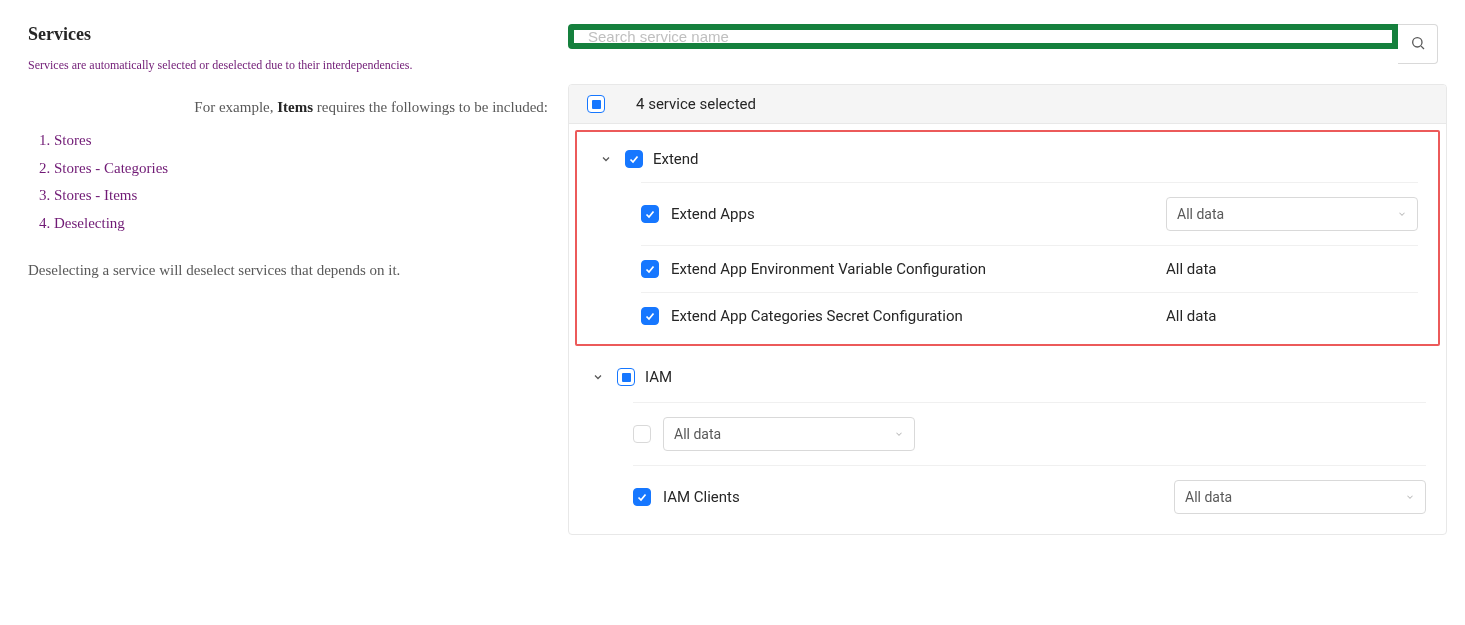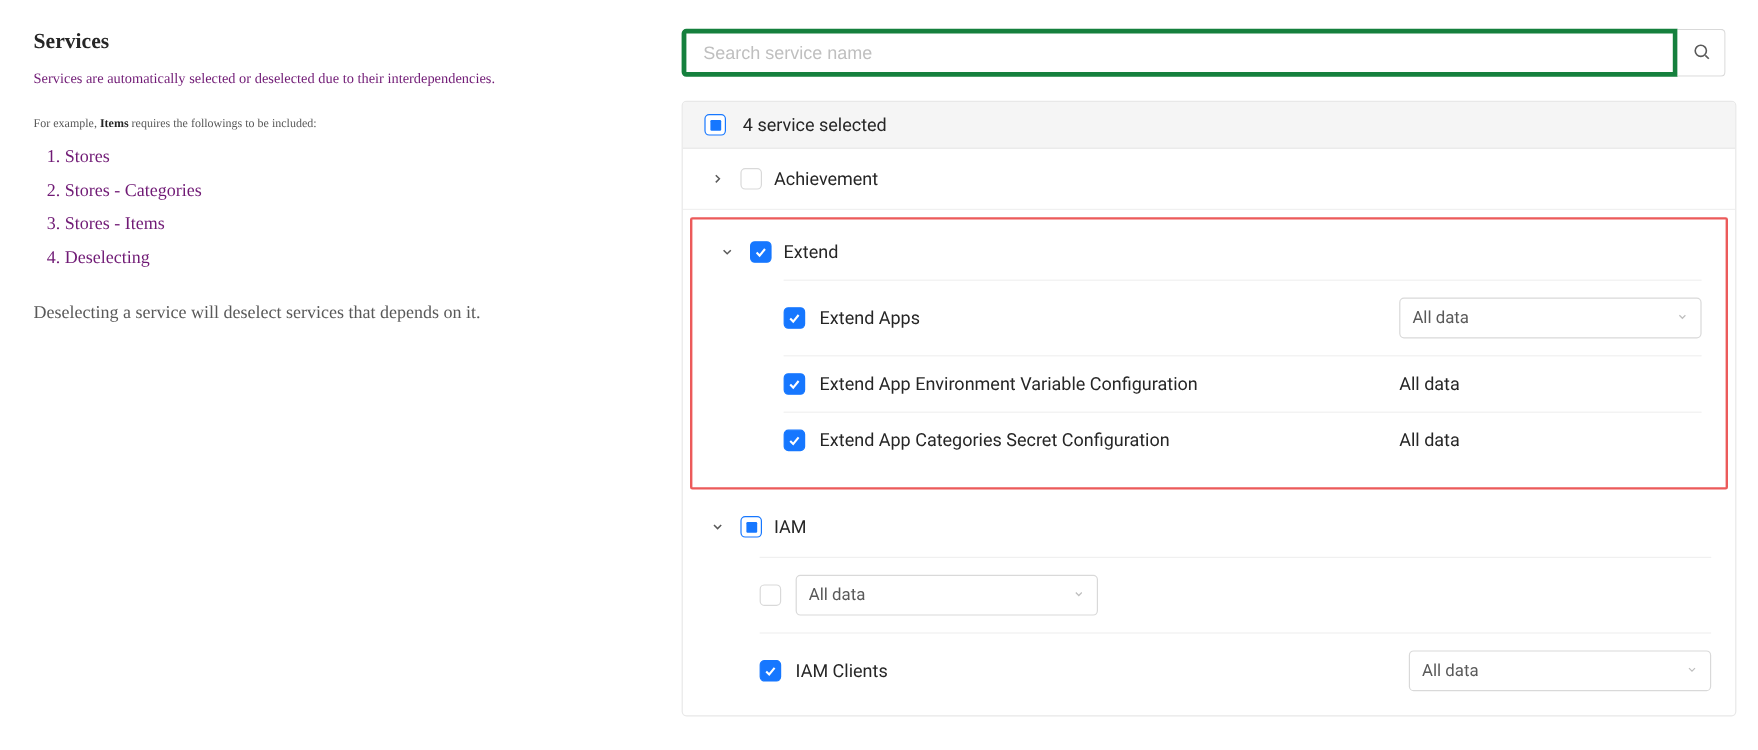--- a/index.html
+++ b/index.html
@@ -10,44 +10,44 @@
     color: #222;
     background: #fff;
     width: 1465px;
   }
   .container { display: flex; align-items: flex-start; padding: 24px 8px 24px 28px; }
   .left-pane { width: 540px; padding-right: 20px; font-family: Liberation Serif, serif; }
   .right-pane { flex: 1; min-width: 0; padding-right: 10px; }
 
   .section-title { font-size: 18px; font-weight: 700; color: #262626; margin: 0 0 10px; }
   .section-desc { color: #701a75; font-size: 12px; line-height: 1.7; margin: 0 0 20px; }
-  .example-lead { color: #595959; font-size: 10px; line-height: 1.7; margin: 0 0 6px; }
+  .example-lead { color: #595959; font-size: 15px; line-height: 1.7; margin: 0 0 6px; text-align: right; }
   .example-lead strong { color: #262626; font-weight: 600; }
   ol.example-list { margin: 0 0 20px 8px; padding-left: 18px; color: #701a75; font-size: 15px; line-height: 1.85; }
   .deselect-note { color: #595959; font-size: 15px; line-height: 1.7; }
 
   
   .search-row { display: flex; margin-bottom: 20px; max-width: 870px; }
   .search-input {
-    flex: 1; height: 40px; padding: 0 14px; font-size: 15px; color: #333;
-    border: 4px solid #15803d; border-radius: 4px 0 0 4px; outline: none;
+    flex: 1; height: 25px; padding: 0 14px; font-size: 15px; color: #333;
+    border: 6px solid #15803d; border-radius: 4px 0 0 4px; outline: none;
   }
   .search-input::placeholder { color: #bfbfbf; }
   .search-btn {
     width: 40px; height: 40px; border: 1px solid #d9d9d9; border-left: none;
     border-radius: 0 4px 4px 0; background: #fff; display: flex; align-items: center; justify-content: center;
     cursor: pointer;
   }
   .search-btn svg { width: 16px; height: 16px; }
 
   
   .panel { border: 1px solid #e8e8e8; border-radius: 4px; overflow: hidden; }
   .panel-header {
     background: #f5f5f5; border-bottom: 1px solid #e8e8e8;
-    padding: 10px 18px; display: flex; align-items: center; gap: 14px;
+    padding: 10px 18px; display: flex; align-items: center; gap: 31px;
     font-size: 15px; color: #262626;
   }
 
   .group { border-bottom: 1px solid #f0f0f0; }
   .group:last-child { border-bottom: none; }
   .group-header {
     display: flex; align-items: center; gap: 10px;
     padding: 16px 20px;
     font-size: 15px; color: #262626;
     cursor: pointer;
@@ -80,21 +80,21 @@
   .cb.checked { background: #1677ff; border-color: #1677ff; }
   .cb.checked svg { width: 12px; height: 12px; }
   .cb.indet { background: #fff; border-color: #1677ff; }
   .cb.indet .sq { width: 9px; height: 9px; background: #1677ff; border-radius: 1px; }
 
   .highlight-box {
     border: 2px solid #ec5a5a; border-radius: 2px;
     margin: 6px 6px 6px 6px;
   }
   .highlight-box .group-header { padding-top: 18px; padding-bottom: 14px; }
-  .highlight-box .group-children { padding-bottom: 16px; margin-left: 12px; }
+  .highlight-box .group-children { padding-bottom: 5px; }
   .iam-group  { }
 </style>
 </head>
 <body>
 
 <div class="container">
   <div class="left-pane">
     <h3 class="section-title">Services</h3>
     <p class="section-desc">Services are automatically selected or deselected due to their interdependencies.</p>
     <p class="example-lead">
@@ -123,31 +123,20 @@
     </div>
 
     <div class="panel">
       <div class="panel-header">
         <span class="cb indet">
             <span class="sq"></span>
           </span>
         <span>4 service selected</span>
       </div>
 
-      <div class="group">
-        <div class="group-header">
-          <span class="chev">
-            <svg viewBox="0 0 24 24" fill="none" stroke="#595959" stroke-width="2.5">
-                <polyline points="9 6 15 12 9 18"></polyline>
-              </svg>
-          </span>
-          <span class="cb"></span>
-          <span>Achievement</span>
-        </div>
-      </div>
 
       <div class="highlight-box">
         <div class="group-header">
           <span class="chev">
             <svg viewBox="0 0 24 24" fill="none" stroke="#595959" stroke-width="2.5">
                 <polyline points="6 9 12 15 18 9"></polyline>
               </svg>
           </span>
           <span class="cb checked">
             <svg viewBox="0 0 24 24" fill="none" stroke="#fff" stroke-width="3.5">

